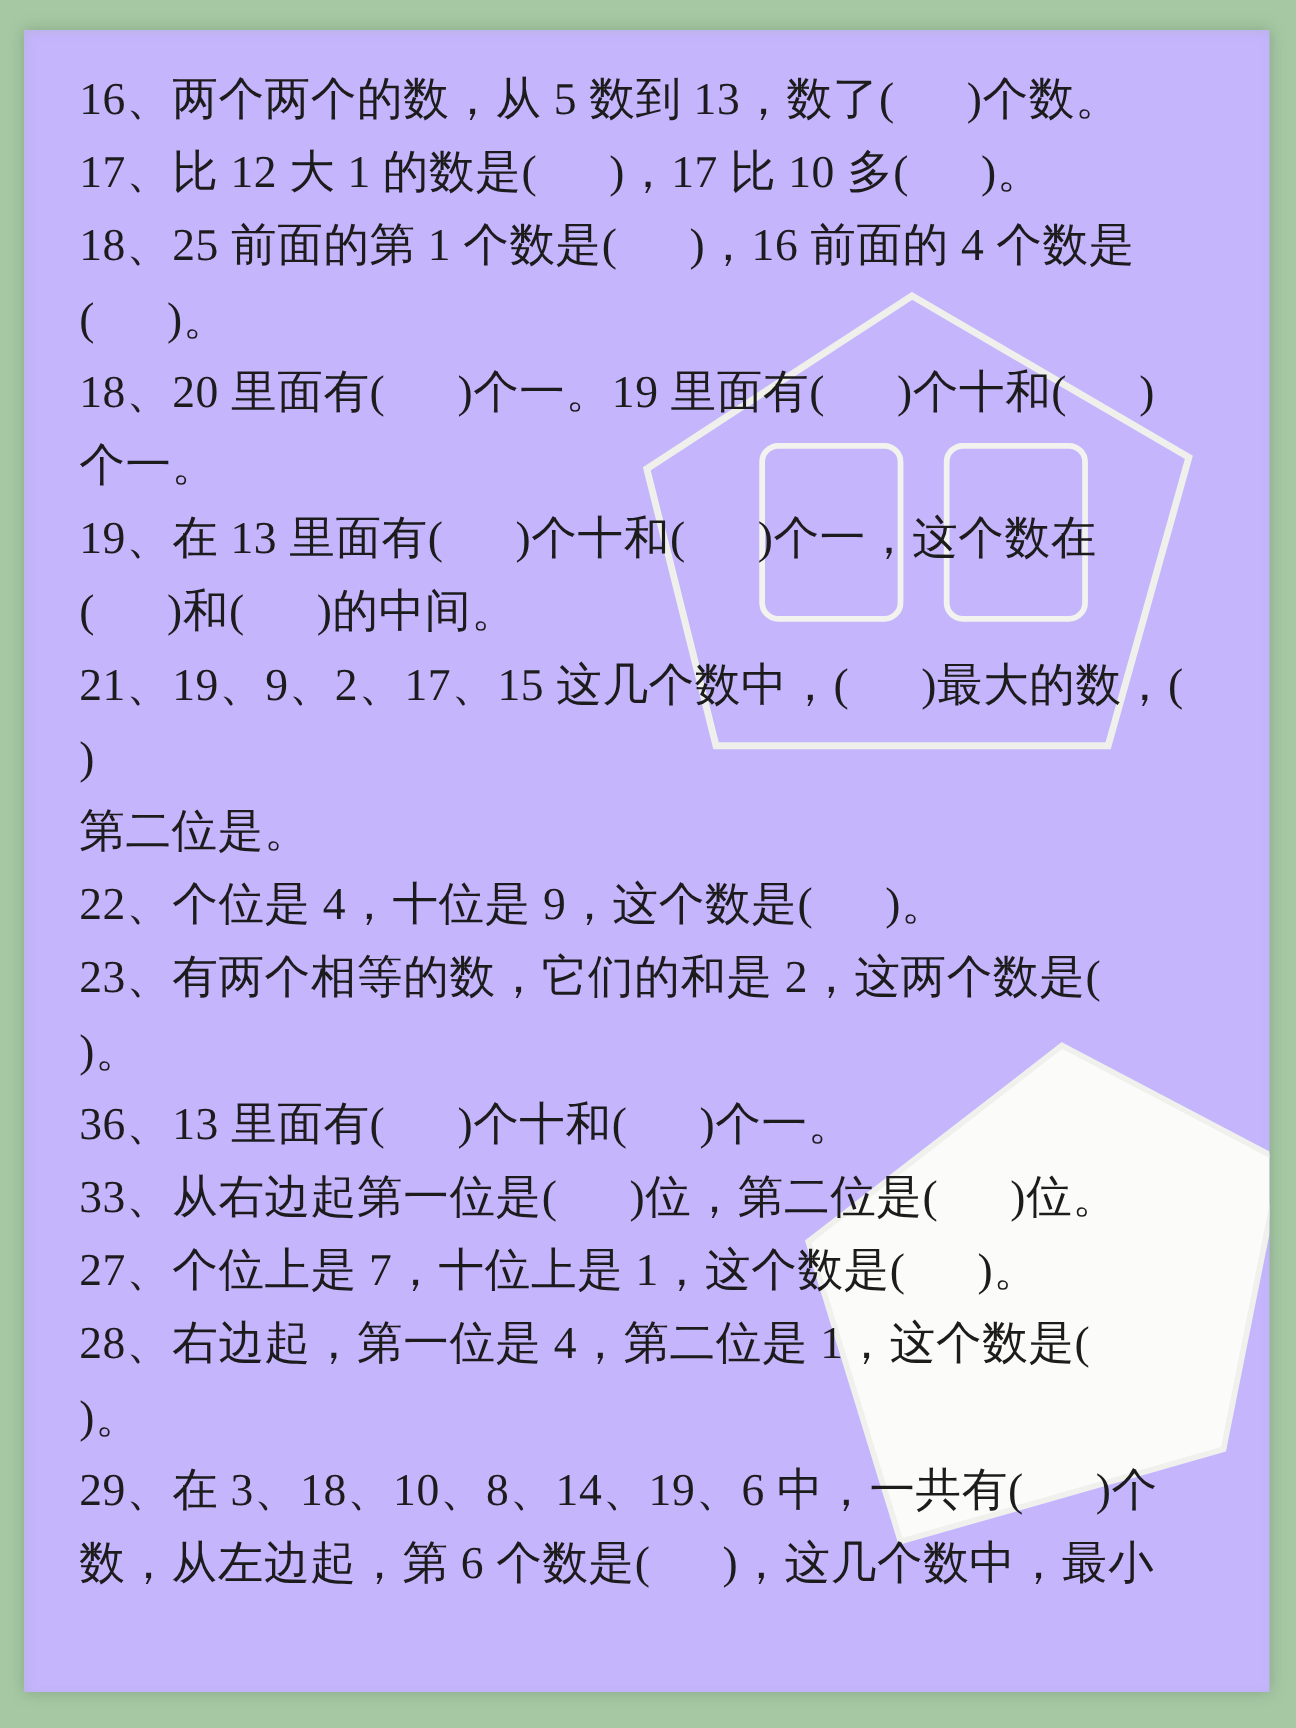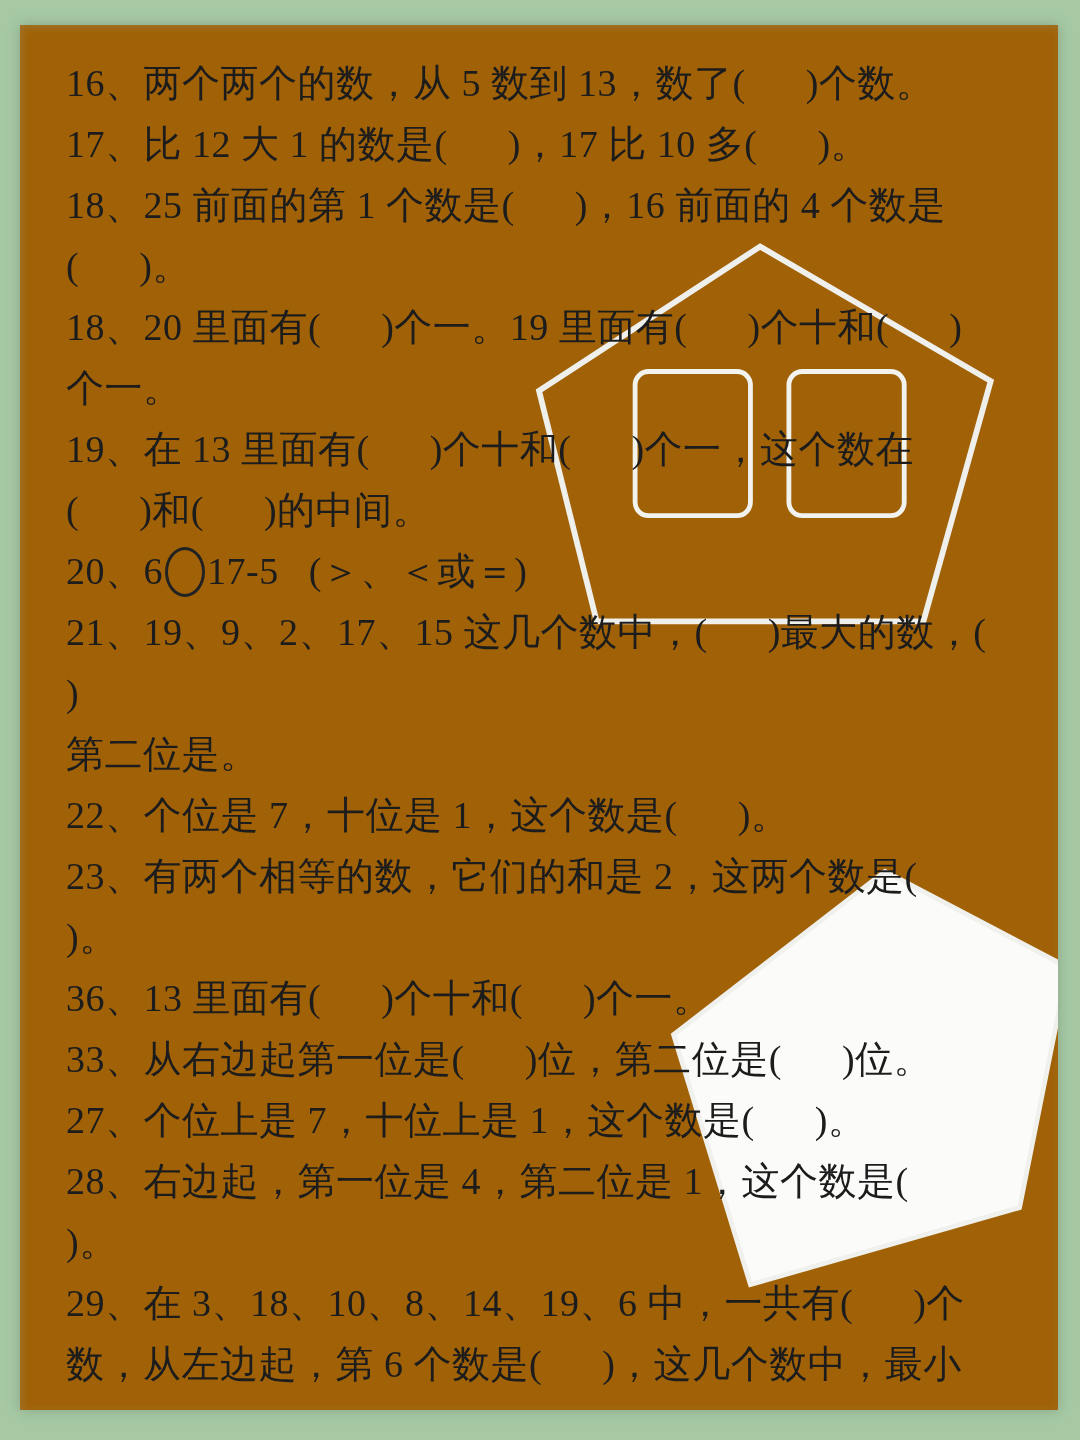--- a/index.html
+++ b/index.html
@@ -13,21 +13,21 @@
     height: 1440px;
     background: #a6c9a4;
     box-sizing: border-box;
     padding: 25px 22px 30px 20px;
     overflow: hidden;
   }
   .paper {
     position: relative;
     width: 100%;
     height: 100%;
-    background: #a16207;
+    background: #c4b5fd;
     box-shadow: 0 0 12px rgba(90, 110, 90, 0.40), inset 2px 2px 8px rgba(160,170,160,0.25);
     overflow: hidden;
   }
   .watermark-layer {
     position: absolute;
     left: 0; top: 0;
     width: 100%; height: 100%;
     z-index: 1;
     pointer-events: none;
   }
@@ -72,24 +72,23 @@
 
     <div class="content" id="worksheet-body">
         <div class="line">16、两个两个的数，从 5 数到 13，数了(      )个数。</div>
         <div class="line">17、比 12 大 1 的数是(      )，17 比 10 多(      )。</div>
         <div class="line">18、25 前面的第 1 个数是(      )，16 前面的 4 个数是</div>
         <div class="line">(      )。</div>
         <div class="line">18、20 里面有(      )个一。19 里面有(      )个十和(      )</div>
         <div class="line">个一。</div>
         <div class="line">19、在 13 里面有(      )个十和(      )个一，这个数在</div>
         <div class="line">(      )和(      )的中间。</div>
-        <div class="line"><span>20、6</span><span class="circle-shape"></span><span>17-5   (＞、＜或＝)</span></div>
         <div class="line">21、19、9、2、17、15 这几个数中，(      )最大的数，(      )</div>
         <div class="line">第二位是。</div>
-        <div class="line">22、个位是 7，十位是 1，这个数是(      )。</div>
+        <div class="line">22、个位是 4，十位是 9，这个数是(      )。</div>
         <div class="line">23、有两个相等的数，它们的和是 2，这两个数是(      )。</div>
         <div class="line">36、13 里面有(      )个十和(      )个一。</div>
         <div class="line">33、从右边起第一位是(      )位，第二位是(      )位。</div>
         <div class="line">27、个位上是 7，十位上是 1，这个数是(      )。</div>
         <div class="line">28、右边起，第一位是 4，第二位是 1，这个数是(      )。</div>
         <div class="line">29、在 3、18、10、8、14、19、6 中，一共有(      )个</div>
         <div class="line">数，从左边起，第 6 个数是(      )，这几个数中，最小</div>
       </div>
   </div>
 </div>

